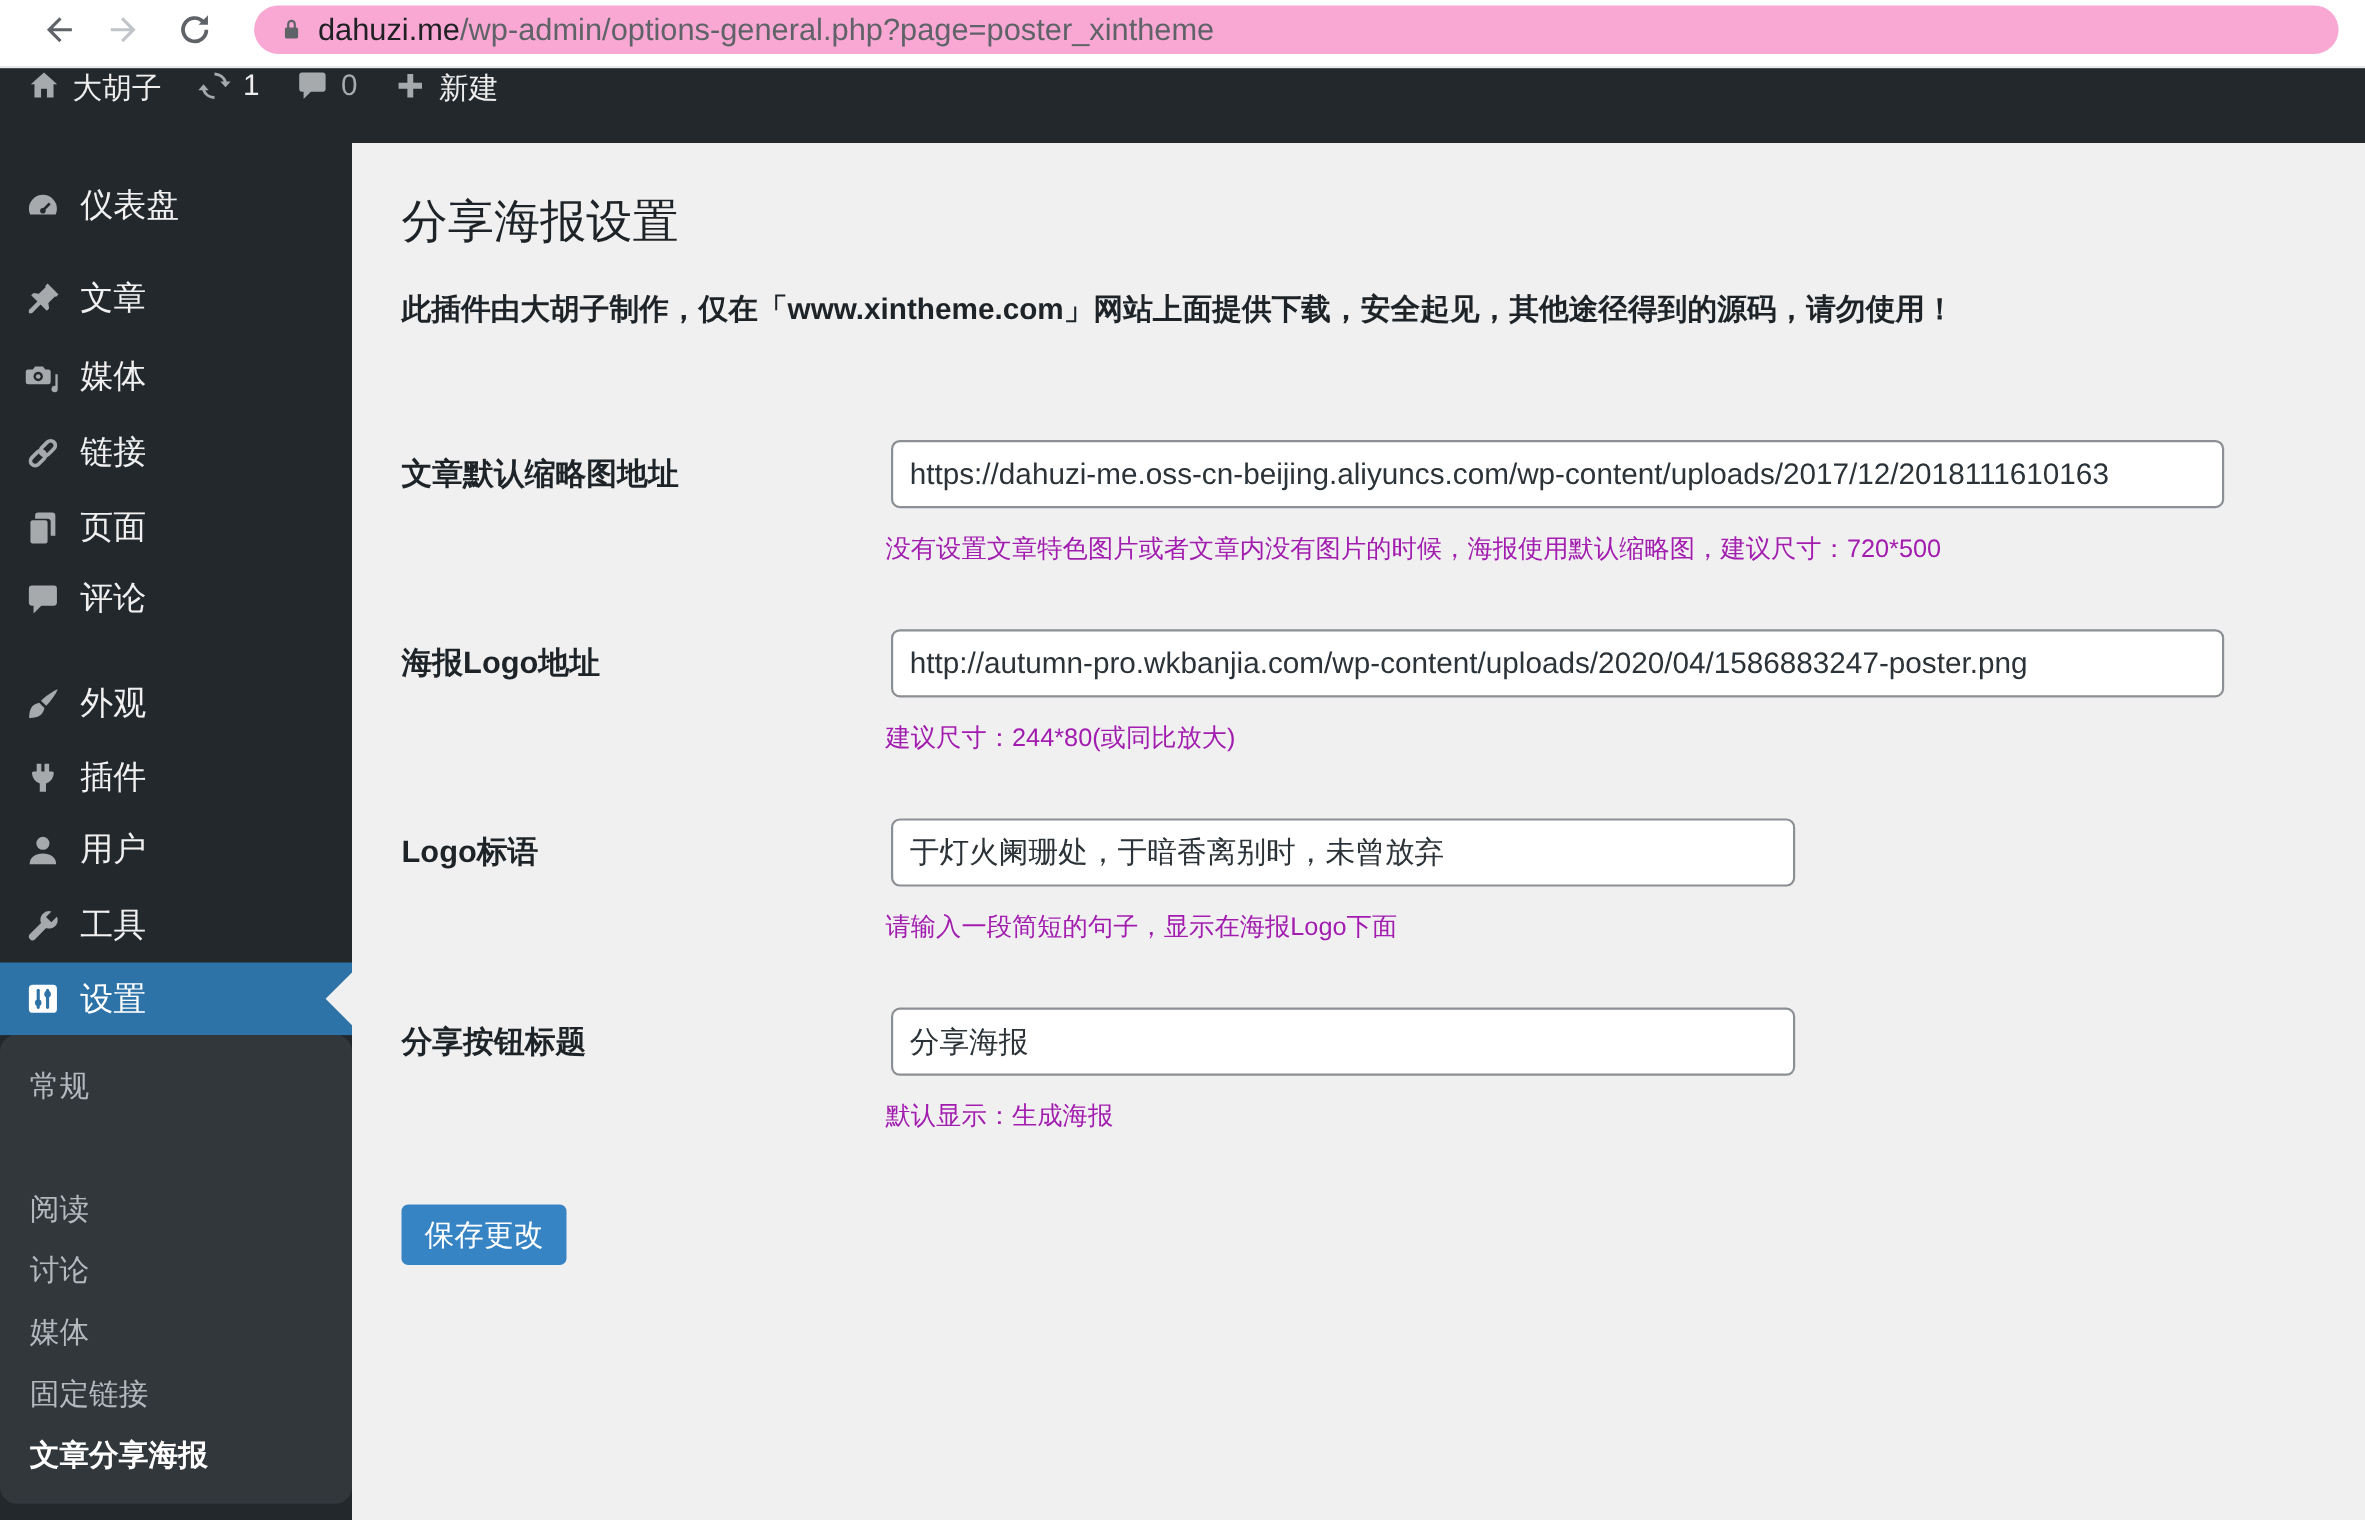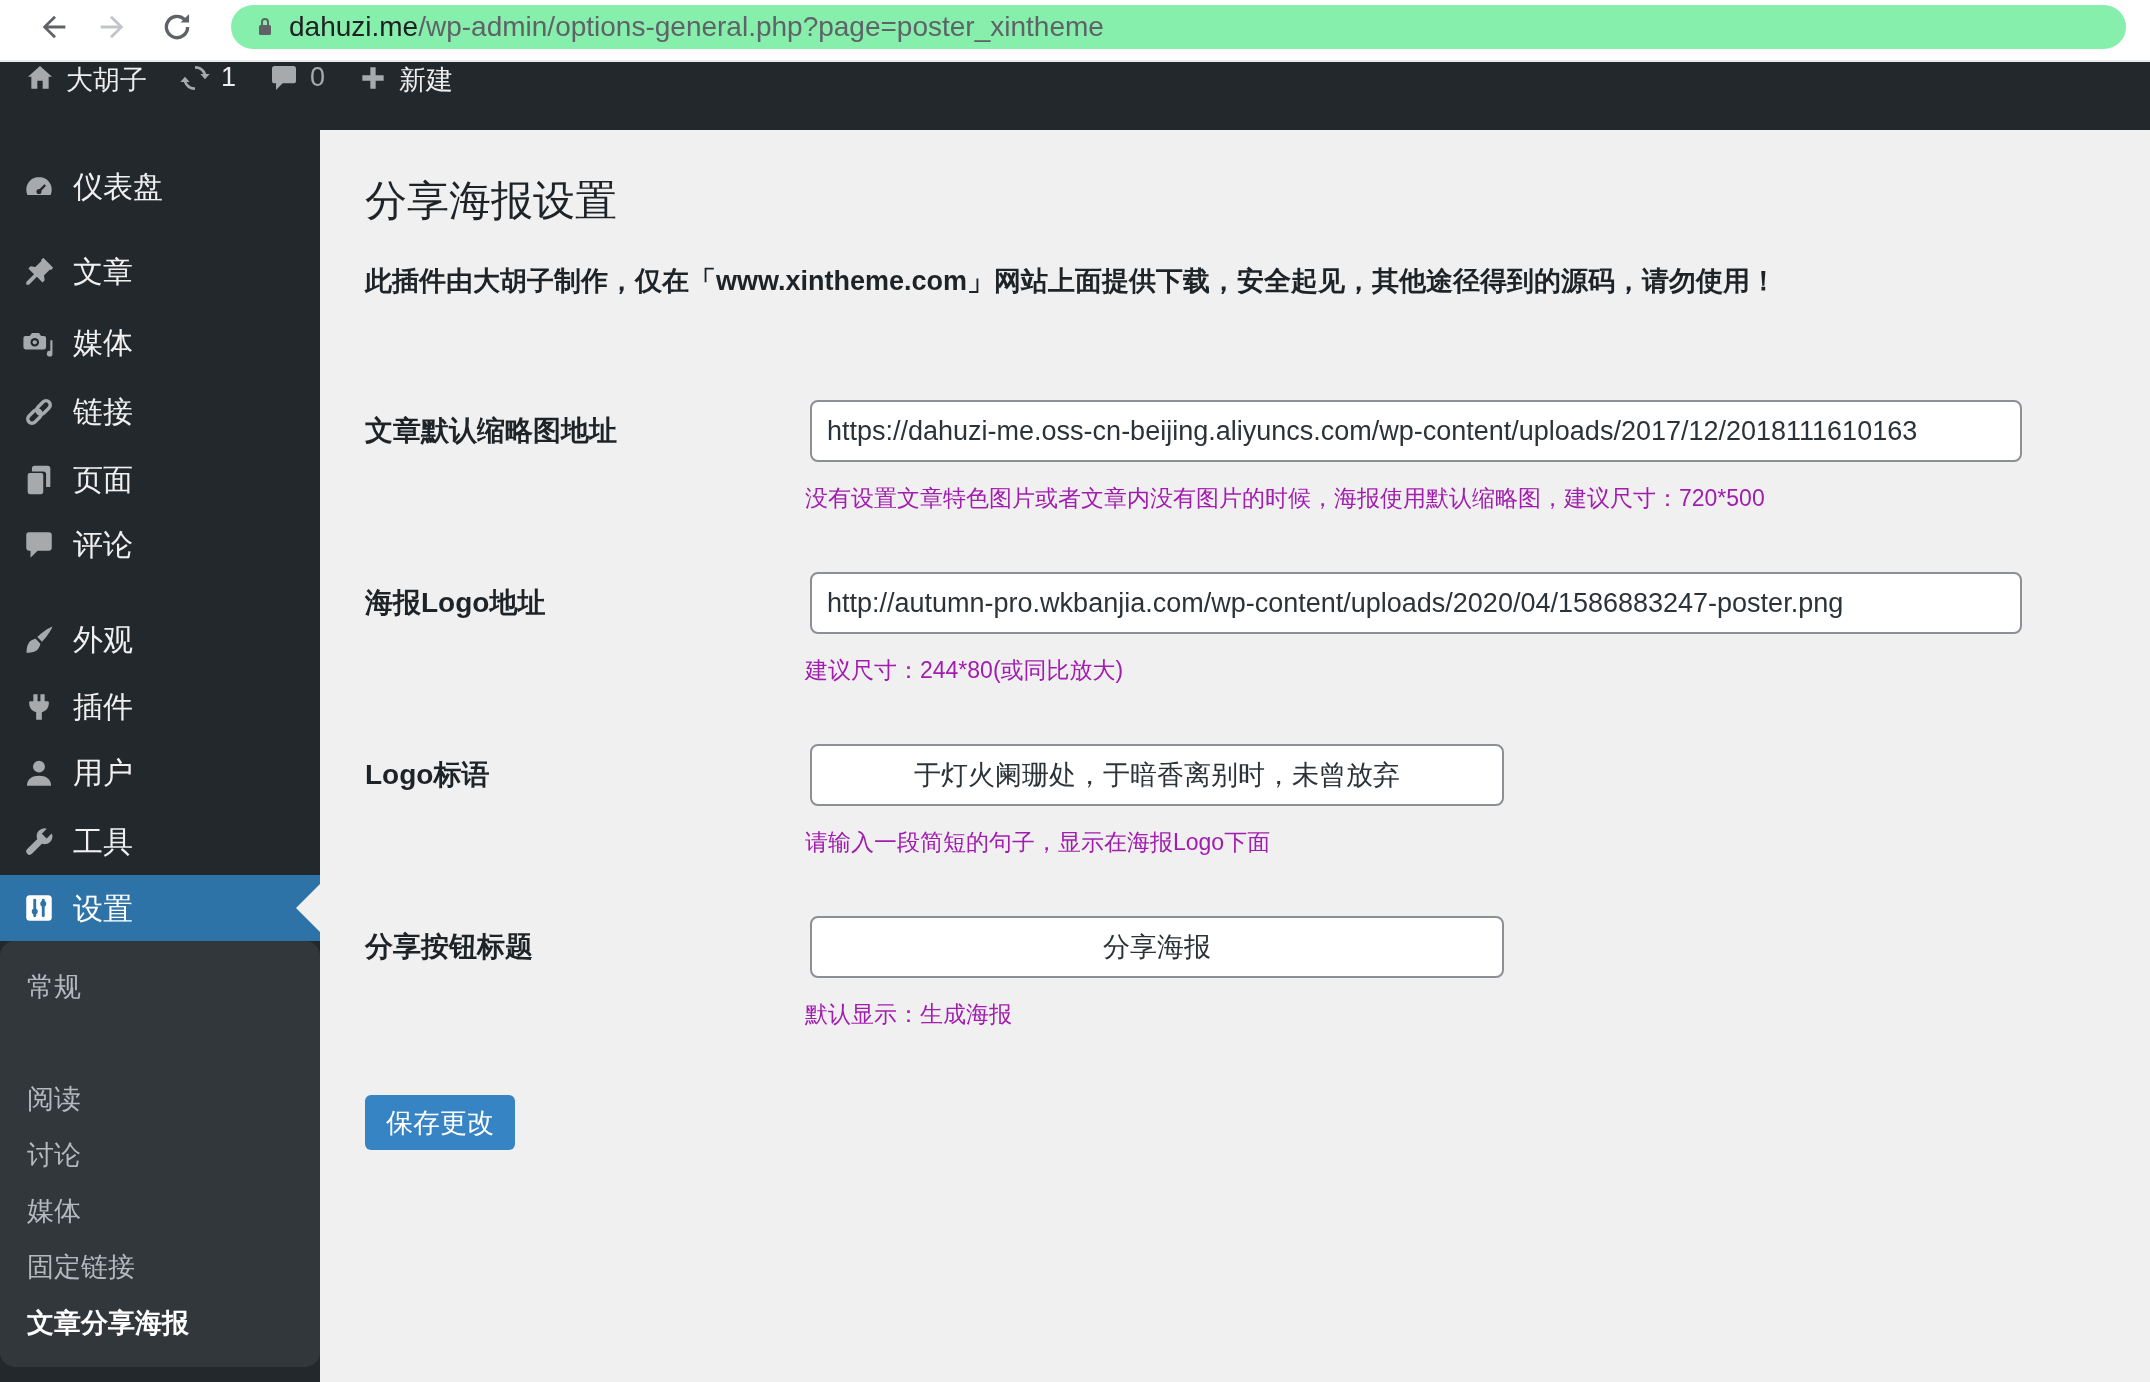--- a/index.html
+++ b/index.html
@@ -13,21 +13,21 @@
   
   .browser-bar { position:absolute; left:0; top:0; width:2150px; height:62px;
     background:#ffffff; border-bottom:2px solid #e8eaed; }
   .nav-btn { position:absolute; top:7px; width:40px; height:40px; border:none;
     background:transparent; cursor:pointer; }
   .nav-btn svg { width:34px; height:34px; display:block; margin:auto; }
   .btn-back { left:34px; }
   .btn-forward { left:92px; }
   .btn-reload { left:157px; }
   .omnibox { position:absolute; left:231px; top:5px; width:1895px; height:44px;
-    background:#86efac; border-radius:22px; display:flex; align-items:center; }
+    background:#f9a8d4; border-radius:22px; display:flex; align-items:center; }
   .omnibox .lock { width:24px; height:26px; margin-left:22px; flex:0 0 auto; }
   .omnibox .url { margin-left:12px; font-size:28px; color:#5f6368; white-space:nowrap;
     overflow:hidden; }
   .omnibox .url .host { color:#202124; }
 
   
   .admin-bar { position:absolute; left:0; top:62px; width:2150px; height:68px;
     background:#23282d; display:flex; align-items:center; color:#eeeeee; }
   .ab-item { display:flex; align-items:flex-start; height:100%; padding:0 16px;
     cursor:pointer; font-size:27px; }
@@ -64,21 +64,21 @@
     color:#1d2327; white-space:nowrap; }
   .notice { position:absolute; left:45px; top:133px; font-size:27px; font-weight:bold;
     color:#1d2327; white-space:nowrap; }
   .form-row { position:absolute; left:45px; width:1780px; height:170px; }
   .field-label { position:absolute; left:0; top:0; height:62px; line-height:62px;
     font-size:28px; font-weight:bold; color:#1d2327; white-space:nowrap; }
   .text-input { position:absolute; left:445px; top:0; height:62px; background:#ffffff;
     border:2px solid #8c8f94; border-radius:8px; padding:0 15px; font-size:27px;
     color:#2c3338; font-family:"Liberation Sans","DejaVu Sans",sans-serif; }
   .text-input.wide { width:1212px; }
-  .text-input.narrow { width:694px;text-align:center; }
+  .text-input.narrow { width:822px; }
   .field-help { position:absolute; left:440px; top:76px; height:44px; line-height:44px;
     font-size:23px; color:#a21caf; white-space:nowrap; }
   .row-1 { top:270px; } .row-2 { top:442px; } .row-3 { top:614px; } .row-4 { top:786px; }
   .save-btn { position:absolute; left:45px; top:965px; width:150px; height:55px;
     background:#3784c4; color:#ffffff; font-size:27px; border:none; border-radius:6px;
     cursor:pointer; font-family:"Liberation Sans","DejaVu Sans",sans-serif; }
 </style>
 </head>
 <body>
 

